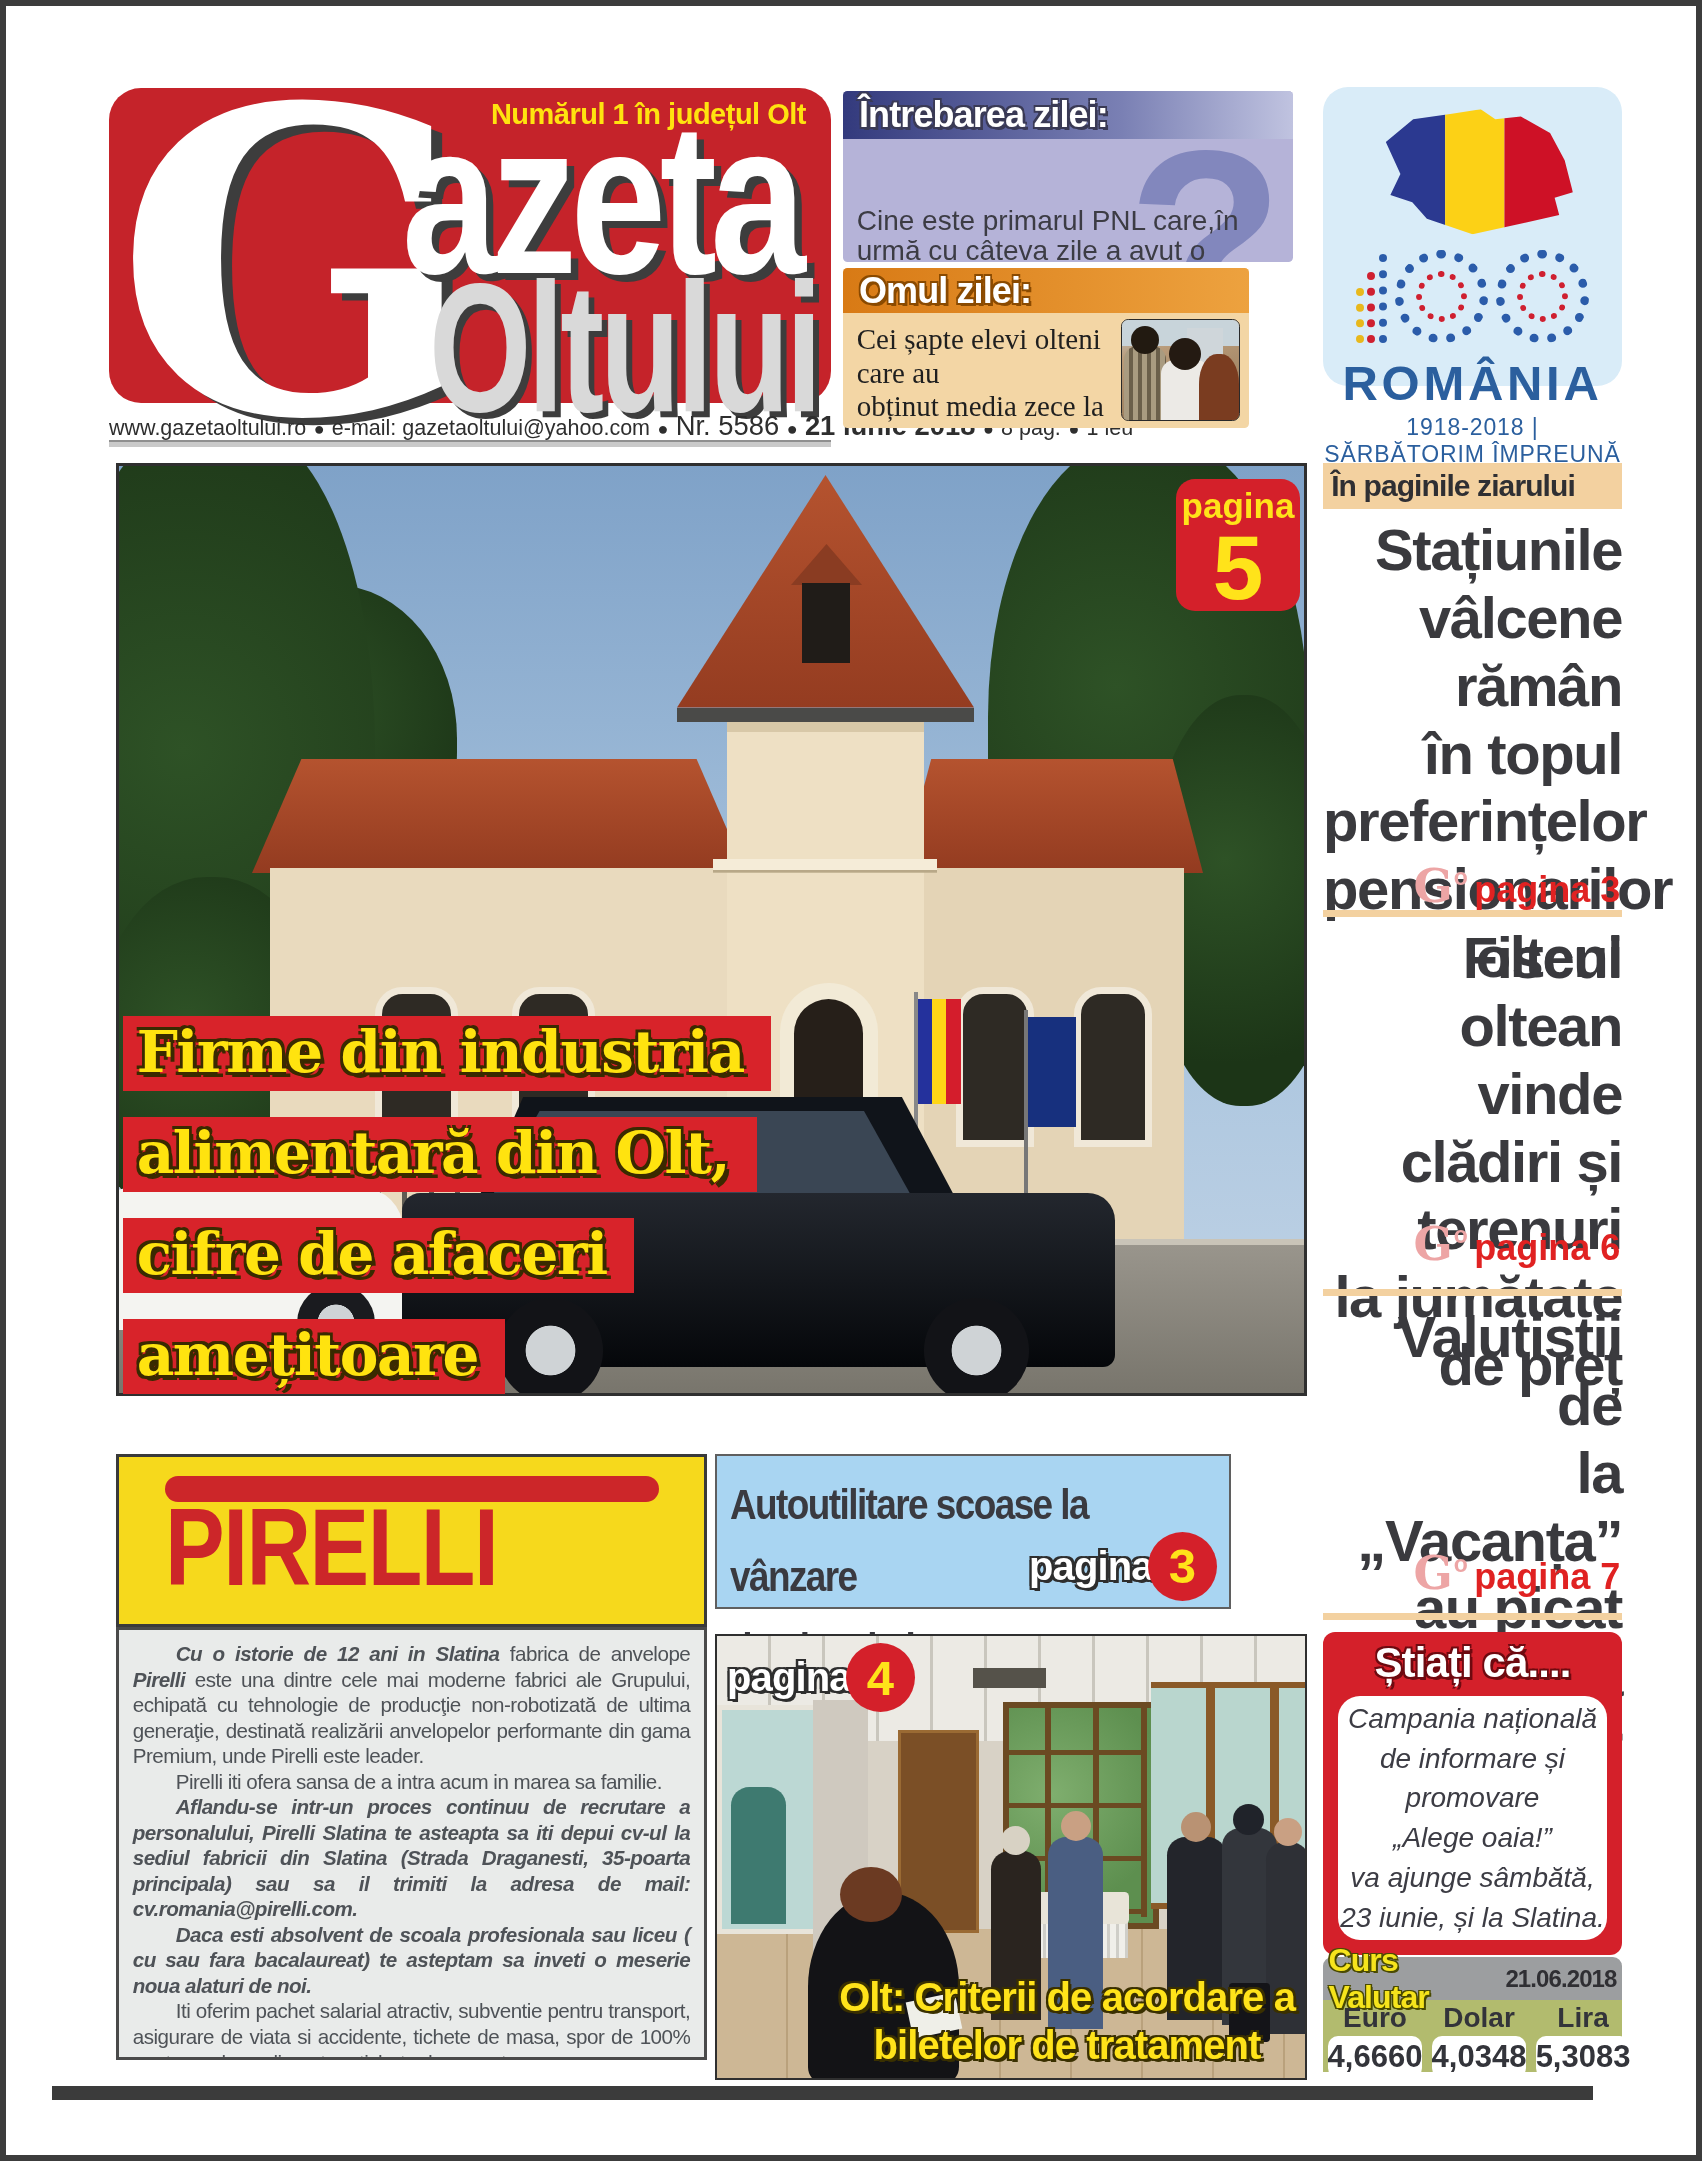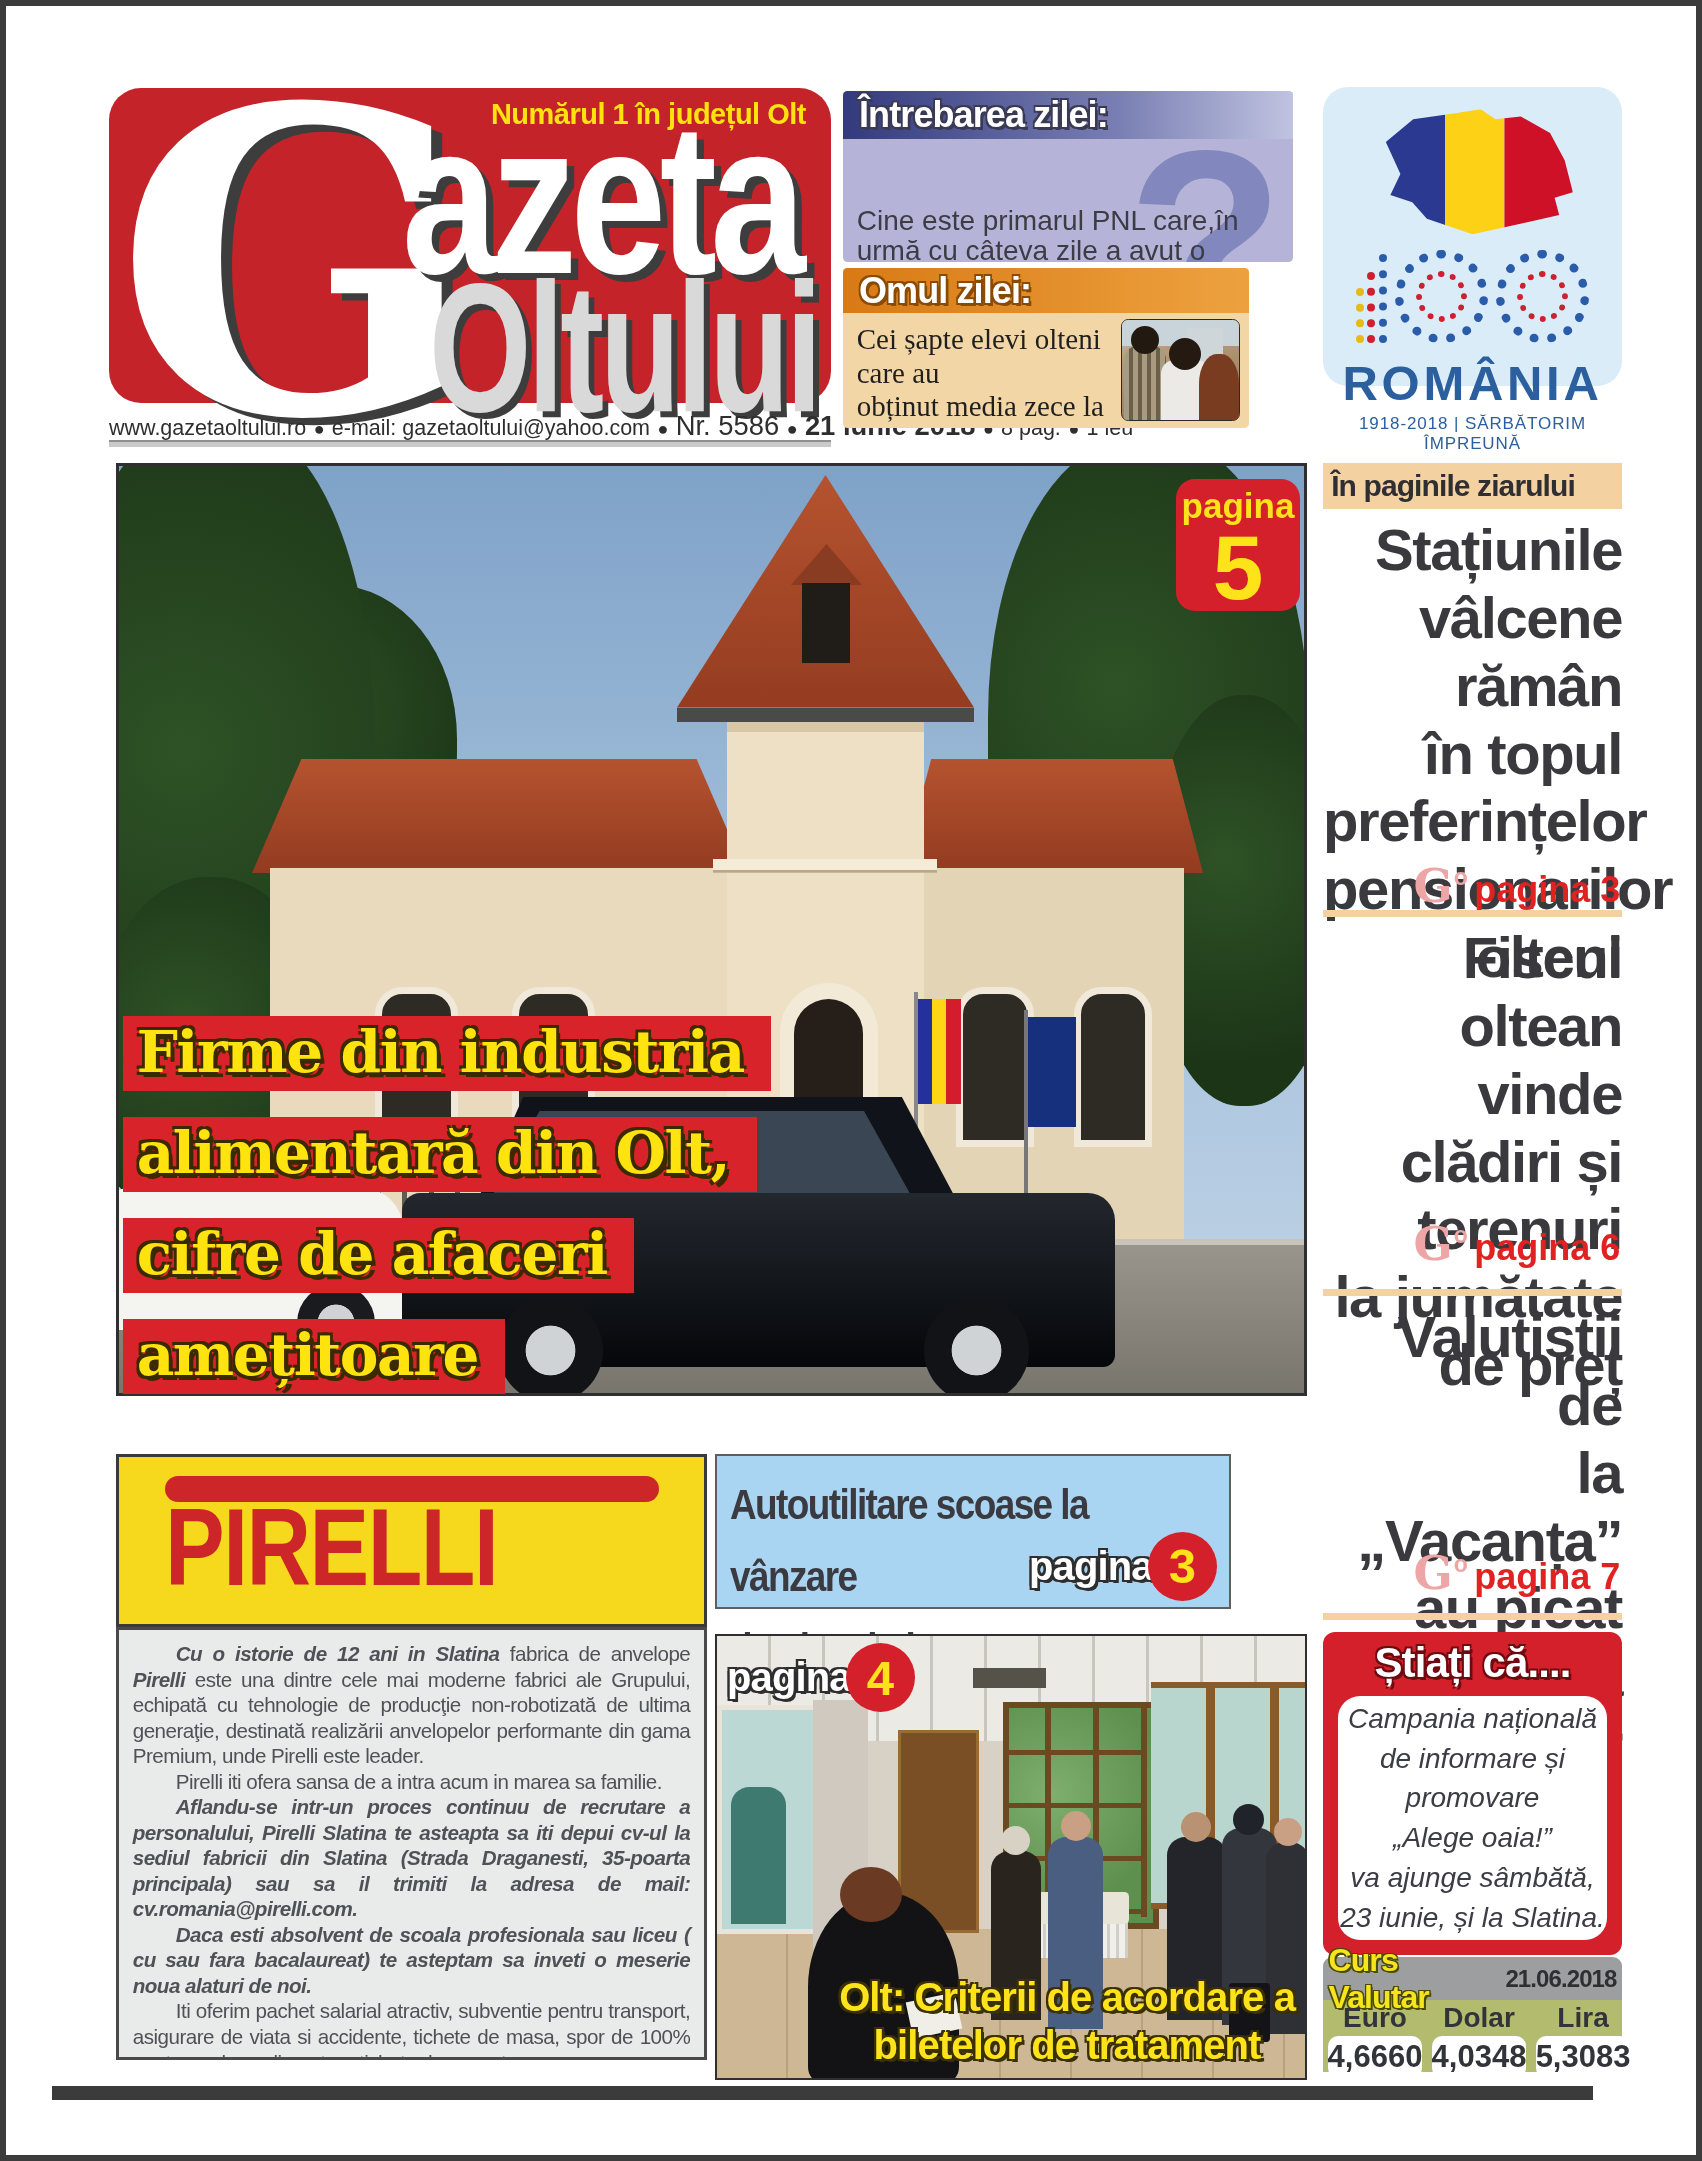--- a/index.html
+++ b/index.html
@@ -52,21 +52,21 @@
   .cent-100{display:flex;justify-content:center;align-items:flex-end;gap:8.2px;height:91px;margin-top:3.7px;}
   .cent-one{display:flex;gap:3.7px;align-items:flex-end;}
   .cent-one i{display:block;border-left:8.2px dotted #2b5caa;}
   .cent-one i.y{border-color:#e8b81c;height:55px;}
   .cent-one i.r{border-color:#cf2030;height:71px;}
   .cent-one i.b{height:89px;}
   .cent-ring{width:75px;height:75px;border:9.1px dotted #2b5caa;border-radius:50%;
              display:flex;align-items:center;justify-content:center;}
   .cent-ring span{display:block;width:39px;height:39px;border:6.4px dotted #cf2030;border-radius:50%;}
   .cent-country{margin-top:12px;font-size:49px;font-weight:bold;color:#2b5f9e;letter-spacing:3.7px;}
-  .cent-sub{margin-top:2.7px;font-size:17px;color:#2b5f9e;letter-spacing:0.9px;}
+  .cent-sub{margin-top:2.7px;font-size:23px;color:#2b5f9e;letter-spacing:0.9px;}
 
   
   .photo-main{left:110px;top:457px;width:1191px;height:933px;border:3.7px solid #2f2f2f;box-sizing:border-box;
               overflow:hidden;background:linear-gradient(#7fa2c8 0%,#a9c4de 55%,#c2d4e6 100%);}
   .blob{position:absolute;border-radius:48%;background:radial-gradient(circle at 40% 40%,#2e5226,#1c3517 75%);}
   .pm .roof{background:linear-gradient(#b5532f,#933b20);}
   .badge5{left:1170px;top:473px;width:124px;height:132px;background:#d4202a;border-radius:19px;text-align:center;}
   .badge5 .lbl{margin-top:7.3px;font-size:35px;font-weight:bold;color:#ffe31a;}
   .badge5 .num{font-size:91px;line-height:.92;font-weight:bold;color:#ffe31a;}
 

